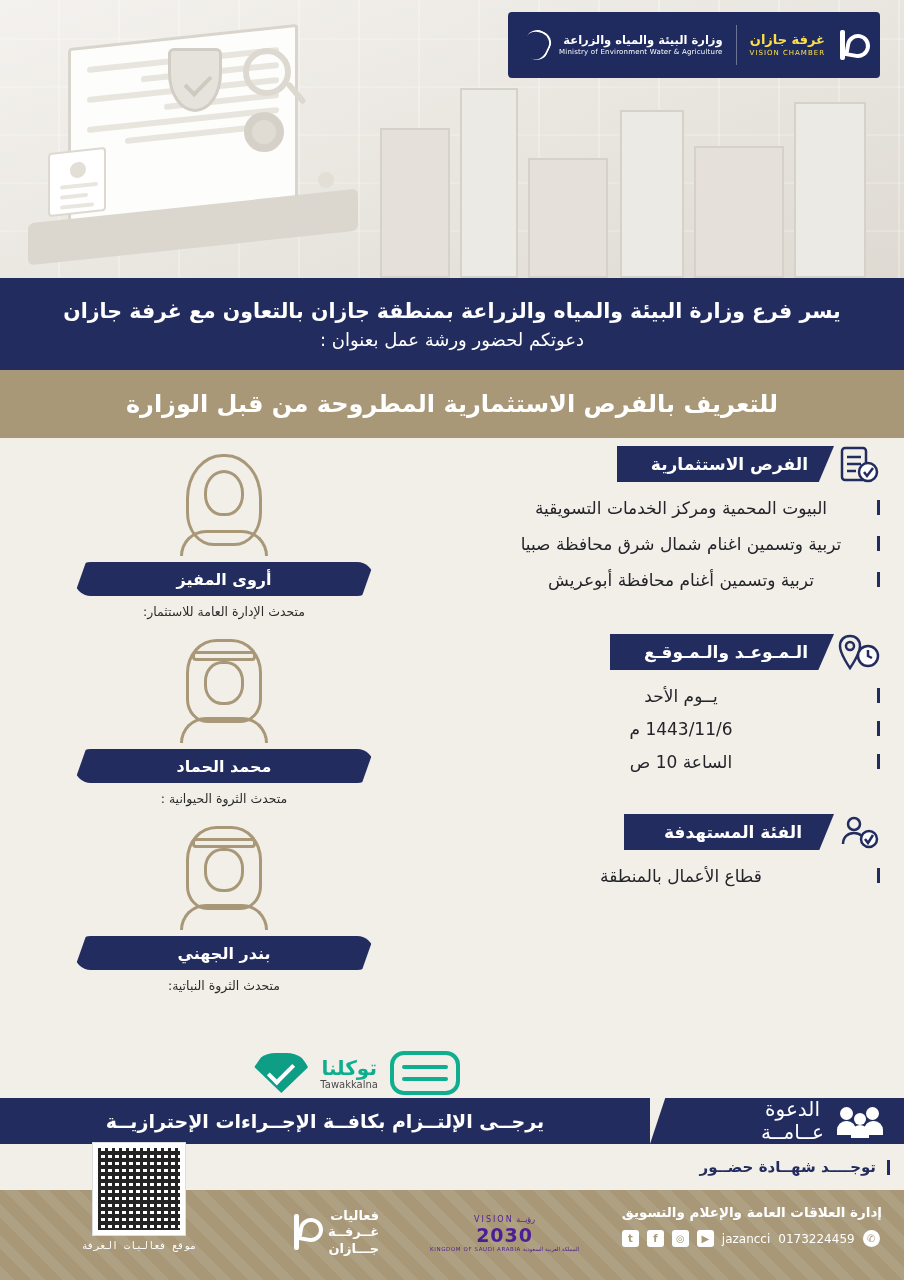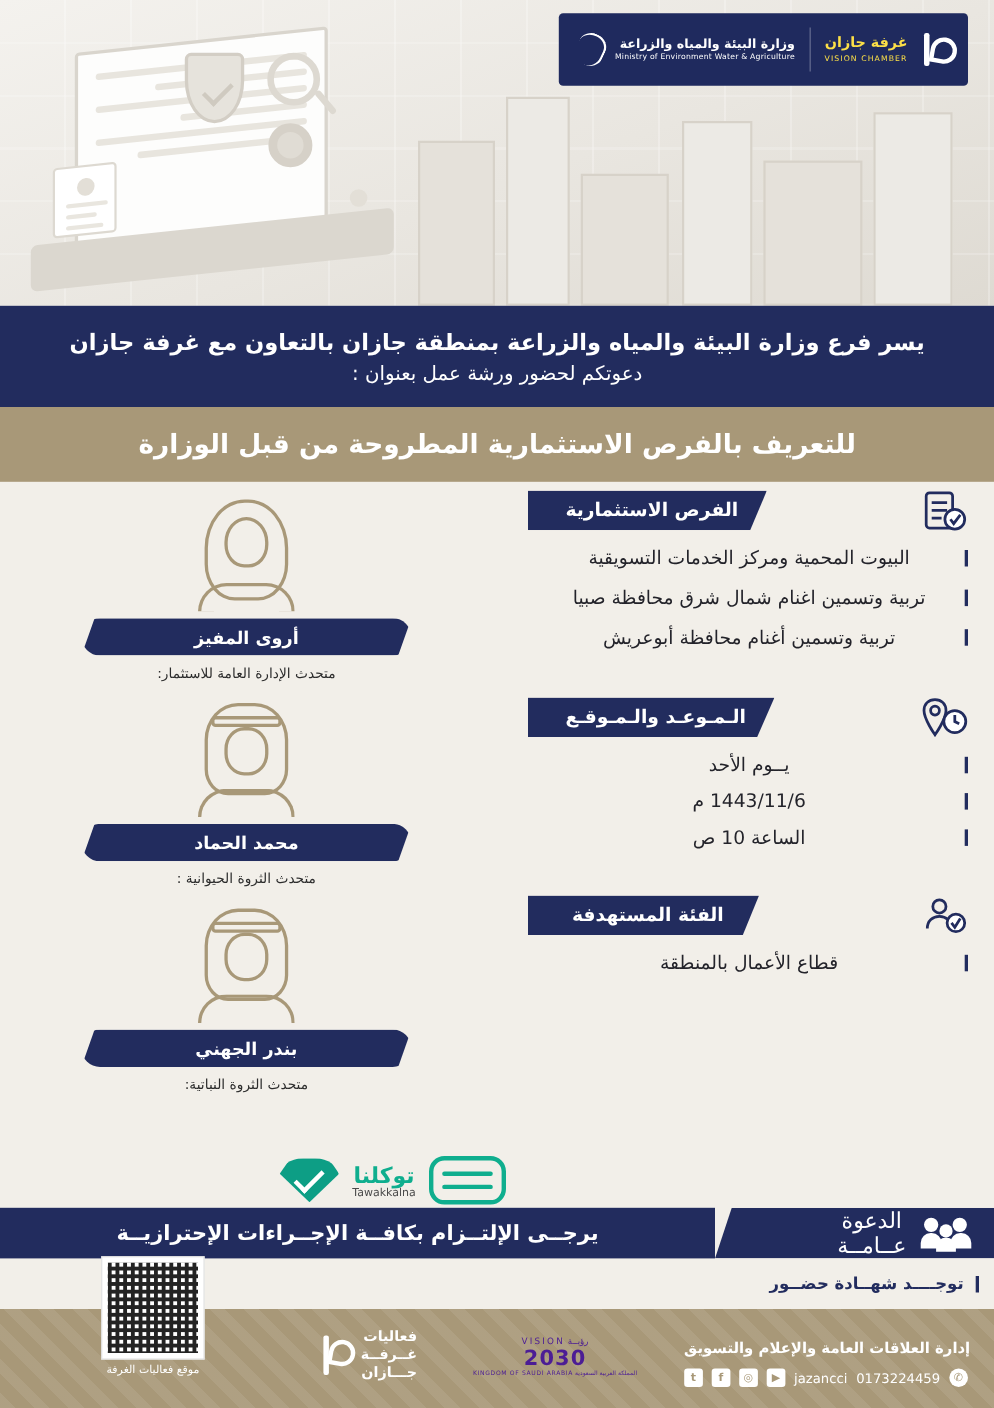--- a/index.html
+++ b/index.html
@@ -156,21 +156,21 @@
     font-size: 16px; font-weight: bold;
     border-radius: 17px 17px 17px 17px;
     clip-path: polygon(4% 0, 100% 0, 96% 100%, 0 100%);
   }
   .role { margin-top: 8px; font-size: 12.5px; color: #2c2c2c; }
 
   
   .info { position: absolute; right: 24px; top: 6px; width: 400px; }
   .sec-head {
     position: relative; height: 40px; margin-bottom: 14px;
-    display: flex; align-items: center; justify-content: flex-end;
+    display: flex; align-items: center; justify-content: flex-start;
   }
   .sec-head .bar {
     background: #222c5e; color: #fff; height: 36px; min-width: 210px;
     display: flex; align-items: center; justify-content: center; padding: 0 26px 0 34px;
     font-size: 17px; font-weight: bold;
     clip-path: polygon(0 0, 100% 0, 93% 100%, 0 100%);
     margin-right: 46px;
   }
   .sec-head .ico {
     position: absolute; right: 0; top: 0; width: 44px; height: 40px; color: #222c5e;
@@ -261,34 +261,34 @@
   .qr .grid {
     width: 100%; height: 100%;
     background-image:
       linear-gradient(90deg,#111 50%, transparent 50%),
       linear-gradient(0deg,#111 50%, transparent 50%);
     background-size: 7px 7px, 7px 7px;
     opacity: .92;
   }
   .qr-cap {
     position: absolute; left: 78px; top: 50px; width: 122px; text-align: center;
-    font-size: 10px; color: #fff;
+    font-size: 10px; color: #fff; font-family: Liberation Mono, monospace;
   }
   .fest {
     position: absolute; left: 288px; top: 18px; display: flex; align-items: center; gap: 10px; color: #fff;
   }
   .fest .mark { width: 30px; height: 44px; position: relative; }
   .fest .mark:before { content:""; position:absolute; left:6px; top:4px; width:5px; height:36px; background:#fff; border-radius:2px; }
   .fest .mark:after { content:""; position:absolute; left:11px; top:8px; width:16px; height:16px; border:4px solid #fff; border-radius:50% 50% 50% 0; transform: rotate(10deg); }
   .fest .t { text-align: right; line-height: 1.25; font-size: 13px; font-weight: bold; letter-spacing: 1px; }
   .vision { position: absolute; left: 430px; top: 26px; color: #4c1d95; text-align: center; line-height: 1.1; }
   .vision .v1 { font-size: 8px; letter-spacing: 2px; }
   .vision .v2 { font-size: 19px; font-weight: bold; letter-spacing: 1px; }
   .vision .v3 { font-size: 5.5px; letter-spacing: .6px; }
-  .f-right { position: absolute; right: 22px; top: 28px; text-align: right; color: #fff; }
+  .f-right { position: absolute; right: 22px; top: 14px; text-align: right; color: #fff; }
   .f-right .l1 { font-size: 13.5px; font-weight: bold; margin-bottom: 10px; }
   .f-soc { display: flex; align-items: center; gap: 8px; justify-content: flex-end; font-size: 12px; }
   .f-soc .ic {
     width: 17px; height: 17px; background: #fff; color: #a89878; border-radius: 3px;
     display:flex; align-items:center; justify-content:center; font-size: 10px; font-weight: bold;
   }
   .f-soc .ic.round { border-radius: 50%; background:#fff; }
   .f-soc .txt { color: #fff; font-size: 12px; }
 </style>
 </head>

